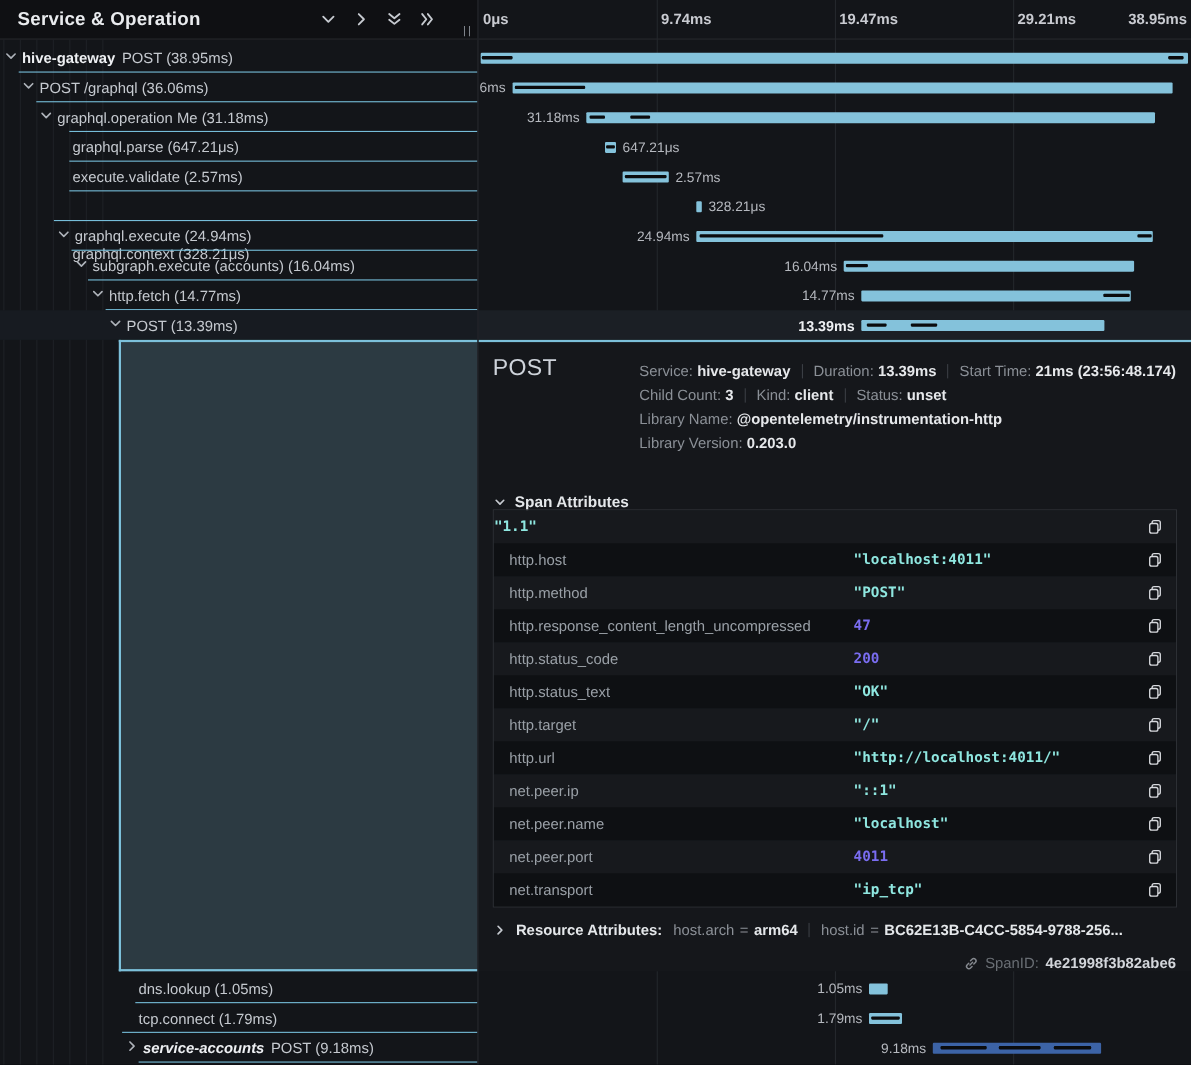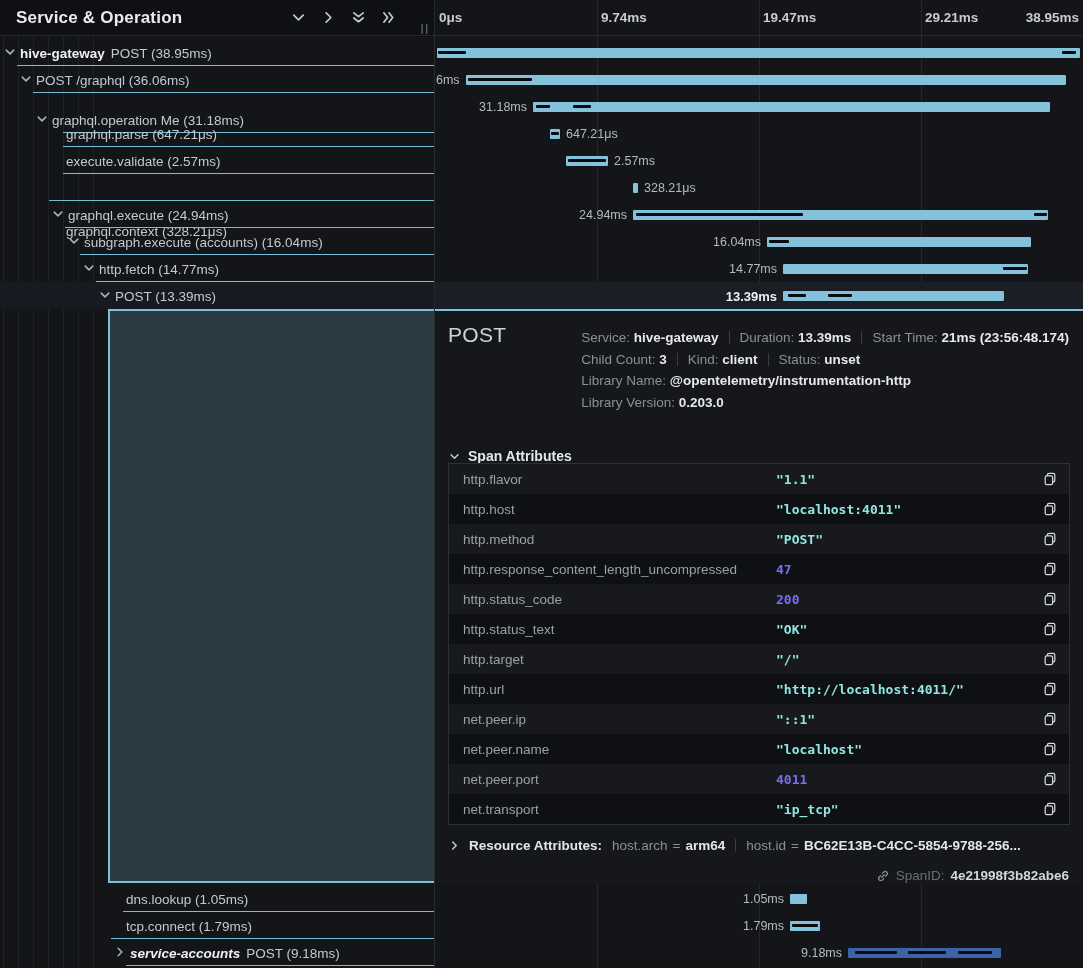--- a/index.html
+++ b/index.html
@@ -105,21 +105,21 @@
           <div class="tlabel" style="left: 20px;"><span class="tsvc">hive-gateway</span><span class="tsep"></span><span>POST (38.95ms)</span></div>
           <div class="tul" style="left: 17px;"></div>
         </div>
         <div class="trow" style="top: 66px;">
           <div class="chev" style="left: 20px;"><svg width="12" height="12" viewBox="0 0 16 16">
               <polyline points="3,5.5 8,10.5 13,5.5" fill="none" stroke="#aeb3ba" stroke-width="2" stroke-linecap="round" stroke-linejoin="round"></polyline>
             </svg></div>
           <div class="tlabel" style="left: 36px;"><span>POST /graphql (36.06ms)</span></div>
           <div class="tul" style="left: 33px;"></div>
         </div>
-        <div class="trow" style="top: 106px;">
+        <div class="trow" style="top: 93px;">
           <div class="chev" style="left: 36px;"><svg width="12" height="12" viewBox="0 0 16 16">
               <polyline points="3,5.5 8,10.5 13,5.5" fill="none" stroke="#aeb3ba" stroke-width="2" stroke-linecap="round" stroke-linejoin="round"></polyline>
             </svg></div>
           <div class="tlabel" style="left: 52px;"><span>graphql.operation Me (31.18ms)</span></div>
           <div class="tul" style="left: 63px;"></div>
         </div>
         <div class="trow" style="top: 120px;">
           <div class="tlabel" style="left: 66px;"><span>graphql.parse (647.21μs)</span></div>
           <div class="tul" style="left: 63px;"></div>
         </div>
@@ -269,21 +269,20 @@
 
       <div class="attr-head">
         <svg width="11" height="11" viewBox="0 0 16 16">
             <polyline points="3,5.5 8,10.5 13,5.5" fill="none" stroke="#c6cad0" stroke-width="2.2" stroke-linecap="round" stroke-linejoin="round"></polyline>
           </svg>
         <span>Span Attributes</span>
       </div>
 
       <div class="attr-table" id="attr-table">
           <div class="arow">
-            <div class="akey">http.flavor</div>
             <span class="aval string">"1.1"</span>
             <div class="acopy">
               <svg width="14" height="15" viewBox="0 0 16 17">
                 <rect x="5" y="2" width="8.5" height="10" rx="2" fill="none" stroke="#d7d9dd" stroke-width="1.4"></rect>
                 <rect x="2.5" y="5" width="8.5" height="10" rx="2" fill="#131519" stroke="#d7d9dd" stroke-width="1.4"></rect>
               </svg>
             </div>
           </div>
           <div class="arow">
             <div class="akey">http.host</div>

